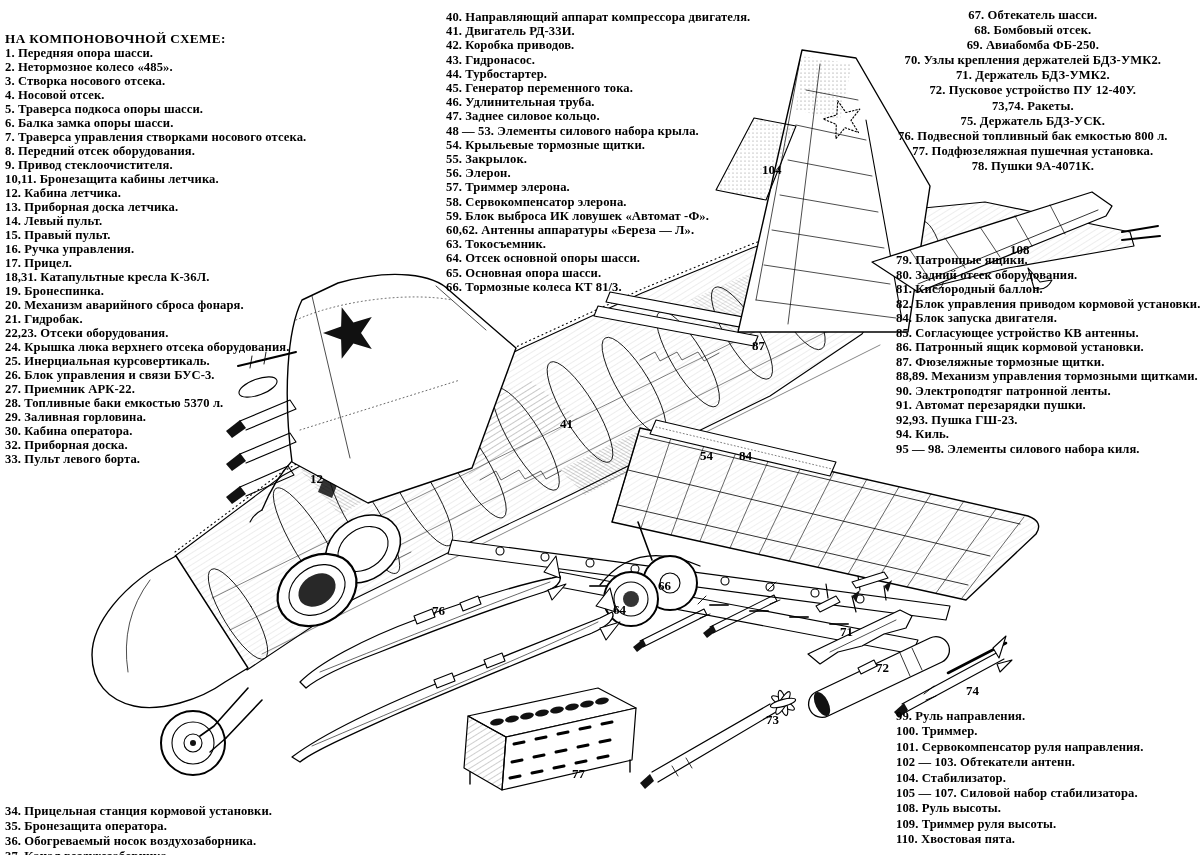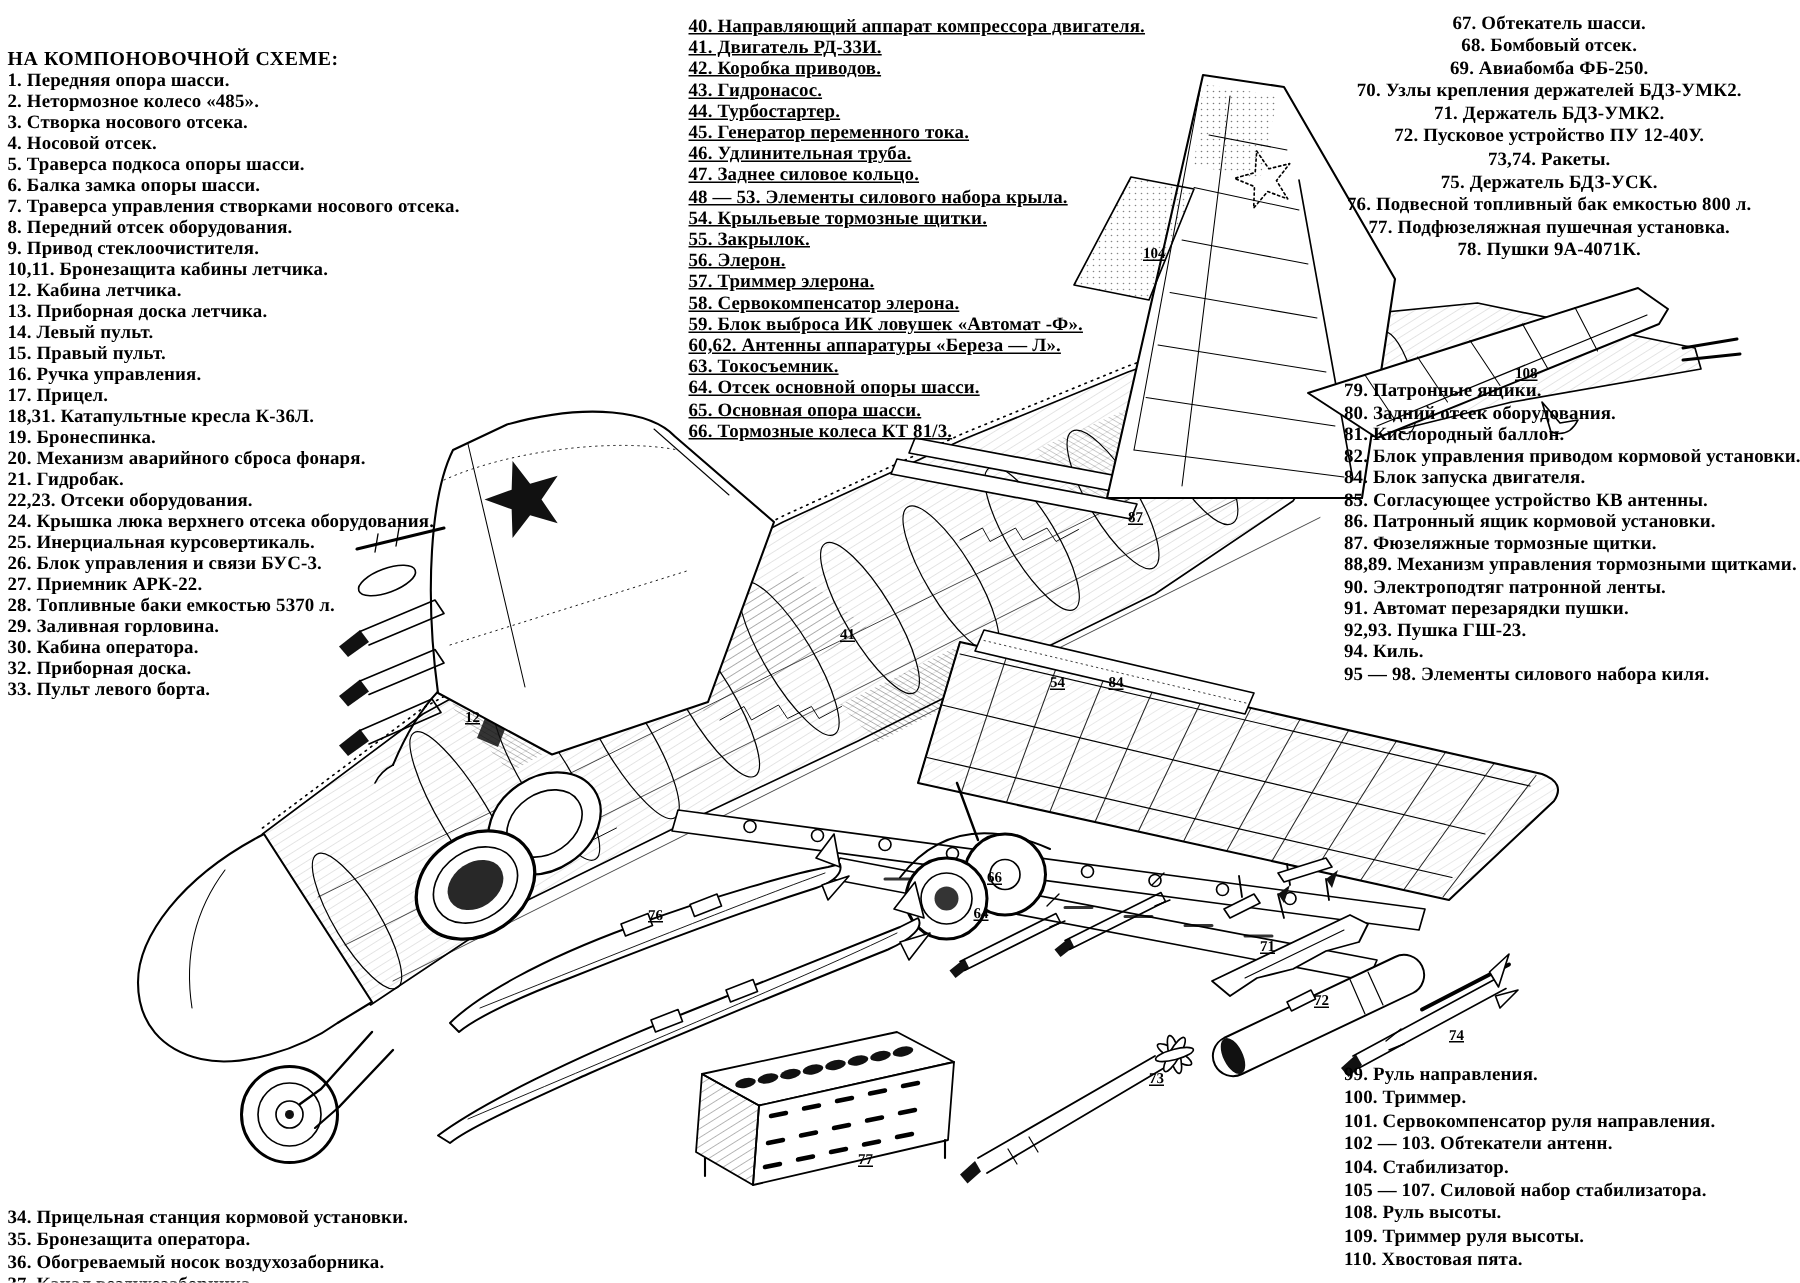--- a/index.html
+++ b/index.html
@@ -3,25 +3,25 @@
 <meta charset="utf-8">
 <style>
   html,body{margin:0;padding:0;}
   body{width:1200px;height:855px;background:#ffffff;position:relative;overflow:hidden;
        font-family:"Liberation Serif",serif;color:#000;}
   #art{position:absolute;left:0;top:0;width:1200px;height:855px;}
   .leg{position:absolute;font-weight:bold;font-size:12.6px;white-space:nowrap;letter-spacing:.1px;}
   .legend-title{font-weight:bold;font-size:13.2px;letter-spacing:.4px;}
   #leg-left{left:5px;top:7px;line-height:14px;margin-top:25px;}
   #leg-bl{left:5px;top:804px;line-height:15px;}
-  #leg-mid{left:459px;top:10px;line-height:14.2px;text-decoration:underline;}
+  #leg-mid{left:446px;top:10px;line-height:14.2px;}
   #leg-rt{left:898px;top:8px;line-height:15.1px;text-align:center;}
   #leg-rm{left:896px;top:253px;line-height:14.5px;}
   #leg-rb{left:896px;top:709px;line-height:15.4px;}
-  .callout{position:absolute;font-family:"Liberation Serif",serif;font-weight:bold;font-size:10px;line-height:7.5px;color:#000;text-decoration:underline;}
+  .callout{position:absolute;font-family:"Liberation Serif",serif;font-weight:bold;font-size:13px;line-height:7.5px;color:#000;}
 </style>
 </head>
 <body>
 
 <svg id="art" viewBox="0 0 1200 855" stroke="#000" fill="none" stroke-width="1.1" stroke-linecap="round" stroke-linejoin="round">
   <defs>
     <pattern id="hatch" patternUnits="userSpaceOnUse" width="5" height="5" patternTransform="rotate(58)">
       <line x1="0" y1="0" x2="0" y2="5" stroke="#1a1a1a" stroke-width="0.7"></line>
     </pattern>
     <pattern id="hatch2" patternUnits="userSpaceOnUse" width="3" height="3" patternTransform="rotate(120)">
@@ -385,19 +385,19 @@
 <div>
     <div class="callout" style="left: 432px; top: 607px;">76</div>
     <div class="callout" style="left: 572px; top: 770px;">77</div>
     <div class="callout" style="left: 766px; top: 716px;">73</div>
     <div class="callout" style="left: 840px; top: 628px;">71</div>
     <div class="callout" style="left: 876px; top: 664px;">72</div>
     <div class="callout" style="left: 966px; top: 687px; text-align: right;">74</div>
     <div class="callout" style="left: 752px; top: 342px;">87</div>
     <div class="callout" style="left: 739px; top: 452px;">84</div>
     <div class="callout" style="left: 658px; top: 582px;">66</div>
-    <div class="callout" style="left: 649px; top: 606px;">64</div>
+    <div class="callout" style="left: 613px; top: 606px;">64</div>
     <div class="callout" style="left: 700px; top: 452px;">54</div>
     <div class="callout" style="left: 560px; top: 420px;">41</div>
     <div class="callout" style="left: 310px; top: 475px;">12</div>
     <div class="callout" style="left: 762px; top: 166px;">104</div>
     <div class="callout" style="left: 1010px; top: 246px;">108</div>
   </div>
 
 </body></html>

